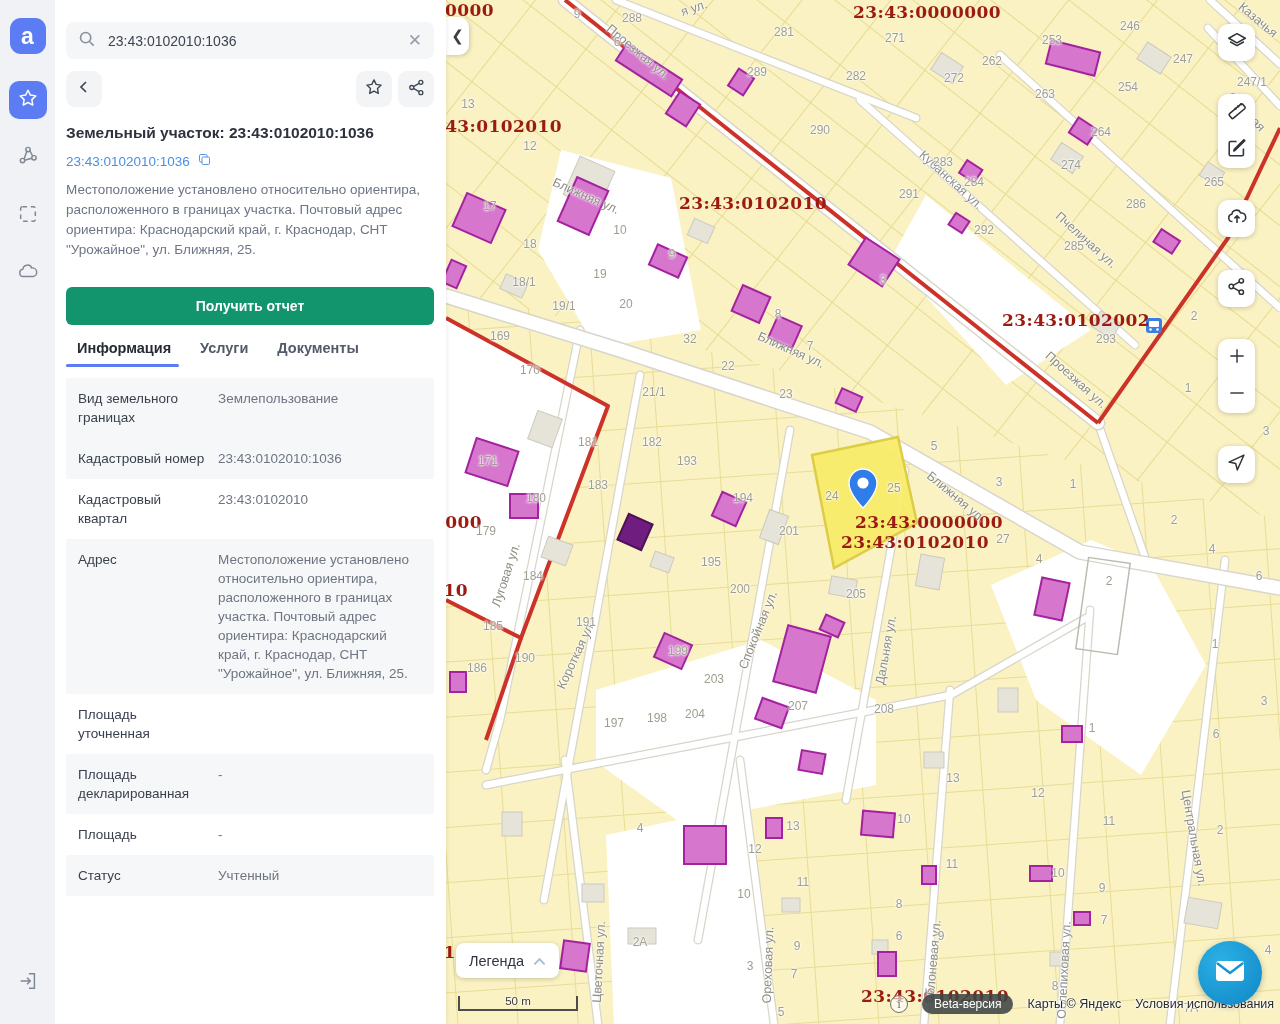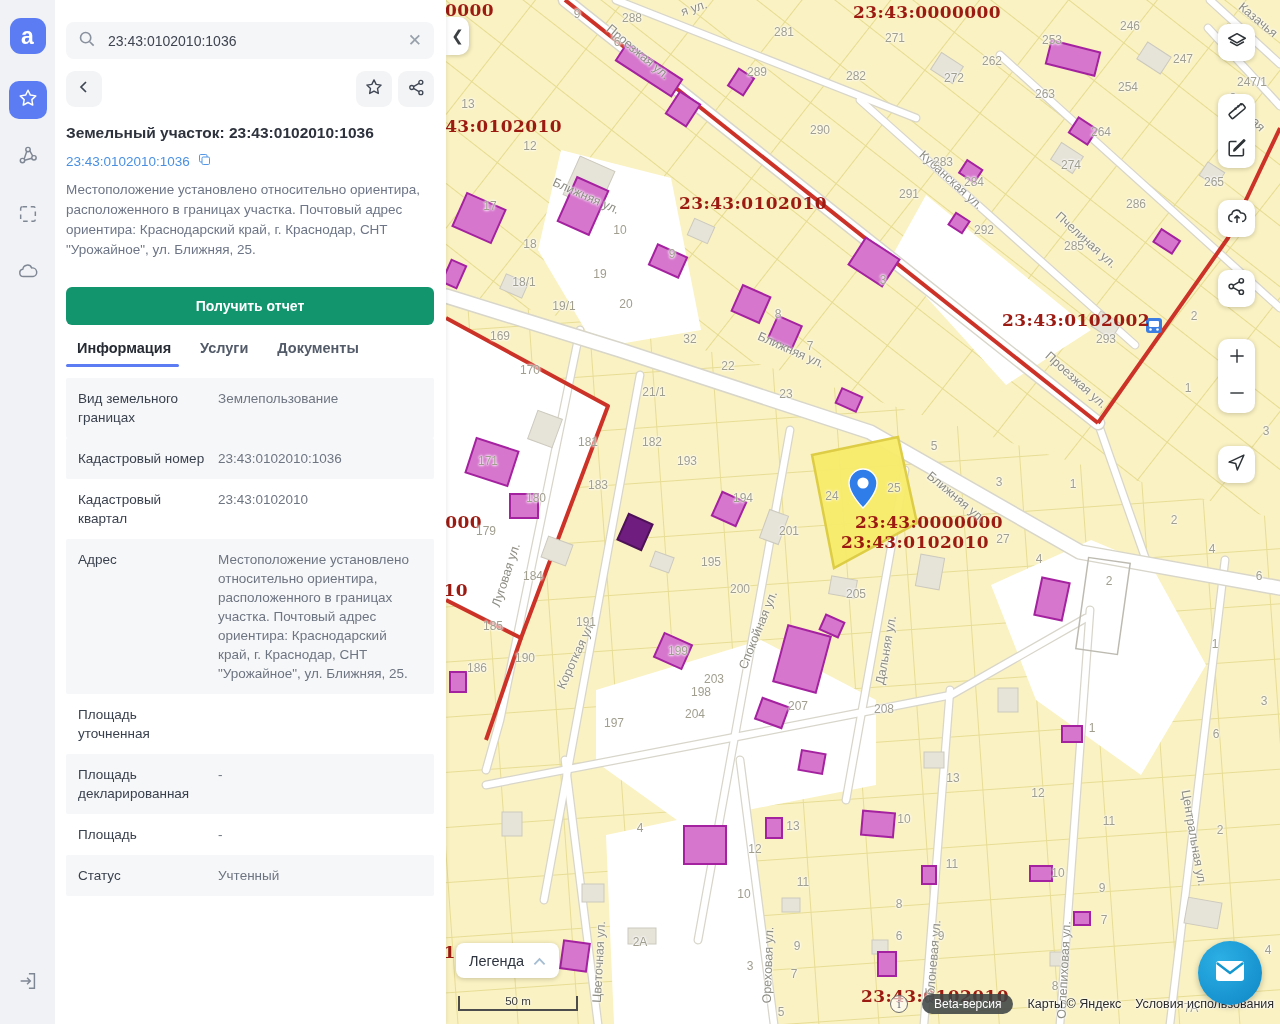--- a/index.html
+++ b/index.html
@@ -457,21 +457,21 @@
         <span class="pnum" style="left: 152px; top: 485px; transform: translate(-50%, -50%) rotate(0deg);">183</span>
         <span class="pnum" style="left: 90px; top: 498px; transform: translate(-50%, -50%) rotate(0deg);">180</span>
         <span class="pnum" style="left: 42px; top: 461px; transform: translate(-50%, -50%) rotate(0deg);">171</span>
         <span class="pnum" style="left: 40px; top: 531px; transform: translate(-50%, -50%) rotate(0deg);">179</span>
         <span class="pnum" style="left: 87px; top: 576px; transform: translate(-50%, -50%) rotate(0deg);">184</span>
         <span class="pnum" style="left: 47px; top: 626px; transform: translate(-50%, -50%) rotate(0deg);">185</span>
         <span class="pnum" style="left: 79px; top: 658px; transform: translate(-50%, -50%) rotate(0deg);">190</span>
         <span class="pnum" style="left: 31px; top: 668px; transform: translate(-50%, -50%) rotate(0deg);">186</span>
         <span class="pnum" style="left: 140px; top: 622px; transform: translate(-50%, -50%) rotate(0deg);">191</span>
         <span class="pnum" style="left: 168px; top: 678px; transform: translate(-50%, -50%) rotate(0deg); margin-top: 45px;">197</span>
-        <span class="pnum" style="left: 211px; top: 692px; transform: translate(-50%, -50%) rotate(0deg); margin-left: 44px;">198</span>
+        <span class="pnum" style="left: 211px; top: 718px; transform: translate(-50%, -50%) rotate(0deg);">198</span>
         <span class="pnum" style="left: 232px; top: 651px; transform: translate(-50%, -50%) rotate(0deg);">199</span>
         <span class="pnum" style="left: 268px; top: 679px; transform: translate(-50%, -50%) rotate(0deg);">203</span>
         <span class="pnum" style="left: 249px; top: 714px; transform: translate(-50%, -50%) rotate(0deg);">204</span>
         <span class="pnum" style="left: 297px; top: 498px; transform: translate(-50%, -50%) rotate(0deg);">194</span>
         <span class="pnum" style="left: 343px; top: 531px; transform: translate(-50%, -50%) rotate(0deg);">201</span>
         <span class="pnum" style="left: 265px; top: 562px; transform: translate(-50%, -50%) rotate(0deg);">195</span>
         <span class="pnum" style="left: 294px; top: 589px; transform: translate(-50%, -50%) rotate(0deg);">200</span>
         <span class="pnum" style="left: 410px; top: 594px; transform: translate(-50%, -50%) rotate(0deg);">205</span>
         <span class="pnum" style="left: 386px; top: 496px; transform: translate(-50%, -50%) rotate(0deg);">24</span>
         <span class="pnum" style="left: 448px; top: 488px; transform: translate(-50%, -50%) rotate(0deg);">25</span>

